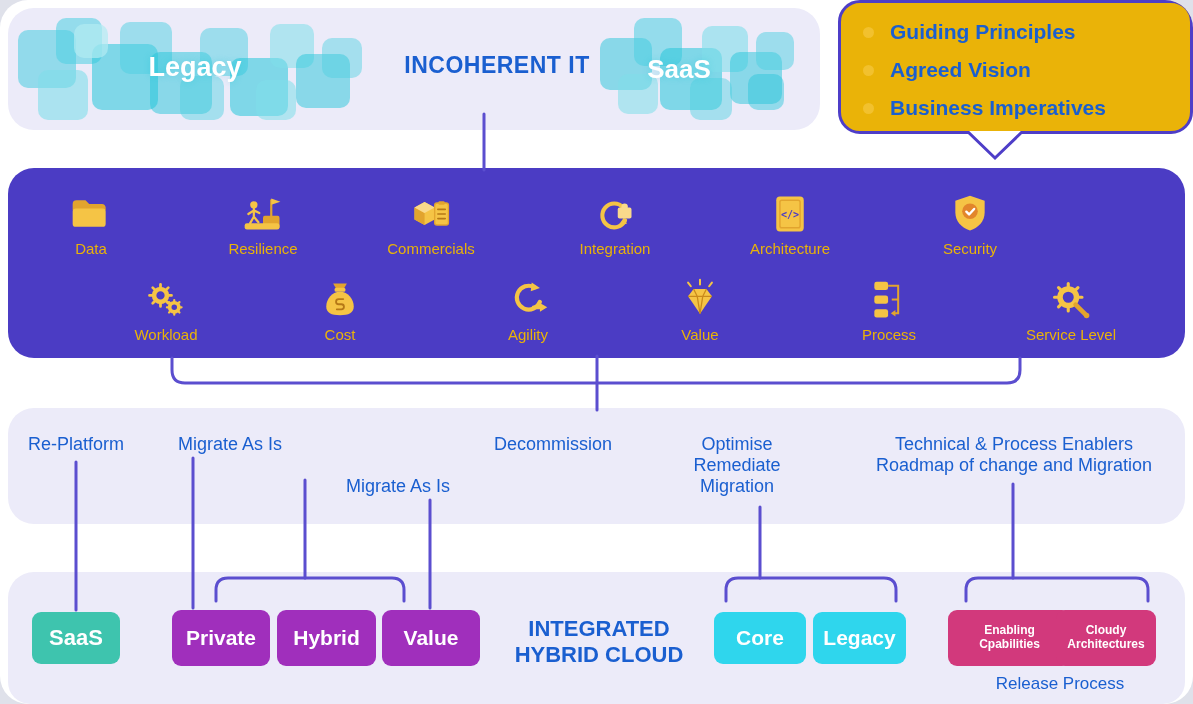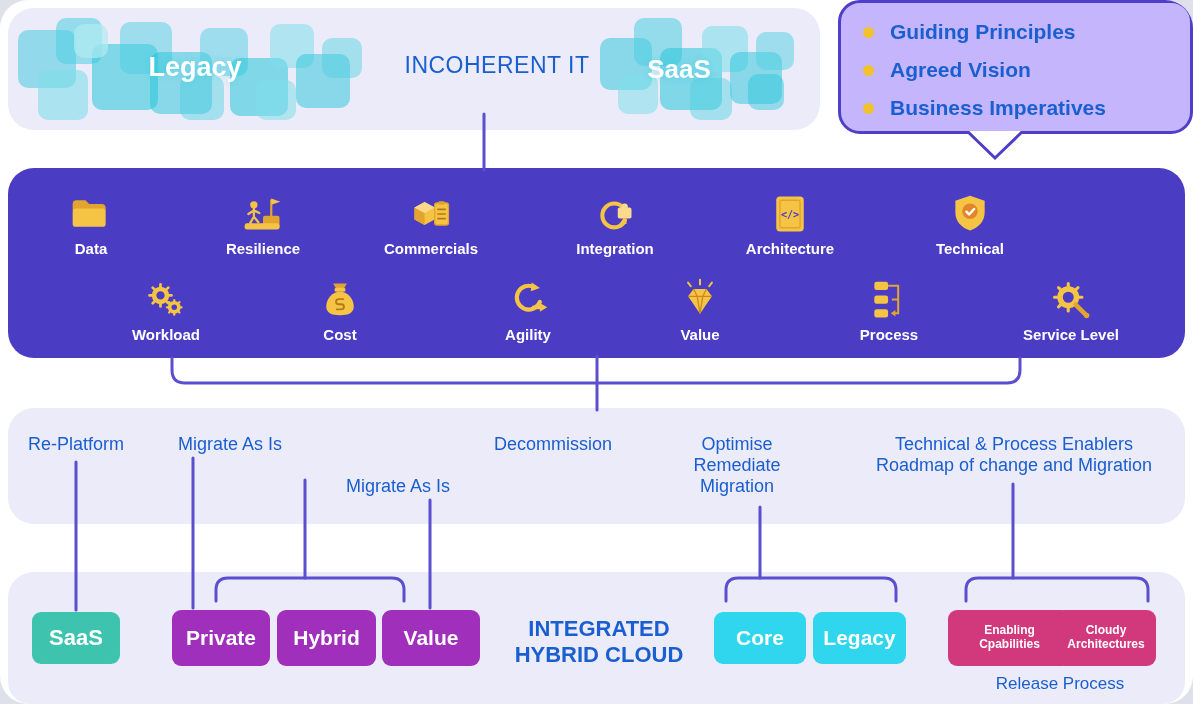--- a/index.html
+++ b/index.html
@@ -16,34 +16,34 @@
   *{box-sizing:border-box;margin:0;padding:0;}
   body{background:#dfe1ea;font-family:"Liberation Sans",sans-serif;}
   .canvas{position:relative;width:1193px;height:704px;background:#ffffff;border-radius:28px;overflow:hidden;}
   .panel{position:absolute;border-radius:26px;}
   .lav{background:var(--lavender-panel);}
 
   
   .panel-top{left:8px;top:8px;width:812px;height:122px;}
   .blk{position:absolute;border-radius:10px;}
   .cluster-label{position:absolute;text-align:center;color:#fff;font-weight:700;font-size:27px;text-shadow:0 0 6px rgba(38,198,218,.4);}
-  .incoherent-title{position:absolute;left:369px;top:44px;width:240px;text-align:center;color:var(--accent-blue);font-weight:400;font-size:23px;letter-spacing:.5px;}
-
-  
-  .principles{position:absolute;left:838px;top:0;width:355px;height:134px;background:#c4b5fd;border:3px solid #4E3EC8;border-radius:22px;padding:10px 14px 0 22px;}
+  .incoherent-title{position:absolute;left:369px;top:44px;width:240px;text-align:center;color:var(--accent-blue);font-weight:700;font-size:23px;letter-spacing:.5px;}
+
+  
+  .principles{position:absolute;left:838px;top:0;width:355px;height:134px;background:#eab308;border:3px solid #4E3EC8;border-radius:22px;padding:10px 14px 0 22px;}
   .p-row{display:flex;align-items:center;gap:16px;height:38px;}
   .p-bullet{width:11px;height:11px;border-radius:50%;background:#F2C12E;flex:0 0 11px;}
   .p-label{color:var(--accent-blue);font-weight:700;font-size:21px;white-space:nowrap;}
   .p-tail{position:absolute;left:964px;top:131px;width:62px;height:32px;pointer-events:none;}
 
   
   .panel-caps{left:8px;top:168px;width:1177px;height:190px;background:var(--purple-panel);}
   .cap{position:absolute;width:140px;display:flex;flex-direction:column;align-items:center;gap:4px;}
   .cap-icon{height:44px;display:flex;align-items:center;justify-content:center;}
-  .cap-label{color:#ffffff;font-size:15px;font-weight:700;white-space:nowrap;}
+  .cap-label{color:#eab308;font-size:15px;font-weight:400;white-space:nowrap;}
 
   
   .panel-strat{left:8px;top:408px;width:1177px;height:116px;}
   .strat{position:absolute;text-align:center;color:var(--accent-blue);font-size:18px;font-weight:500;line-height:21px;white-space:nowrap;}
 
   
   .panel-cloud{left:8px;top:572px;width:1177px;height:132px;border-radius:26px 26px 22px 22px;}
   .btn{position:absolute;display:flex;flex-direction:column;align-items:center;justify-content:center;color:#fff;font-weight:700;border-radius:9px;text-align:center;line-height:1.15;}
   .btn.teal{background:var(--teal);font-size:22px;}
   .btn.magenta{background:var(--magenta);font-size:21px;}
@@ -179,21 +179,21 @@
     </div>
 
     <div class="cap" style="left:892px;top:24px">
       <span class="cap-icon">
         <svg width="44" height="44" viewBox="0 0 48 48">
             <path d="M24 4l16 5.5V22c0 10-6.5 16.5-16 20C14.5 38.5 8 32 8 22V9.5z" fill="#F5C445"></path>
             <circle cx="24" cy="21" r="8.5" fill="#E2862B"></circle>
             <path d="M20 21.5l3 3 5.5-6" stroke="#fff" stroke-width="2.6" fill="none" stroke-linecap="round" stroke-linejoin="round"></path>
           </svg>
       </span>
-      <span class="cap-label">Technical</span>
+      <span class="cap-label">Security</span>
     </div>
 
     <div class="cap" style="left:88px;top:110px">
       <span class="cap-icon">
         <svg width="44" height="44" viewBox="0 0 48 48">
             <g stroke="#F5C445" stroke-linecap="round">
               <circle cx="18" cy="19" r="7" stroke-width="5" fill="none"></circle>
               <path d="M18 7v3M18 28v3M6 19h3M27 19h3M9.5 10.5l2.2 2.2M24.3 25.3l2.2 2.2M26.5 10.5l-2.2 2.2M11.7 25.3l-2.2 2.2" stroke-width="3"></path>
               <circle cx="33" cy="32" r="5" stroke-width="4" fill="none"></circle>
               <path d="M33 24v2.2M33 37.8v2.2M25 32h2.2M38.8 32h2.2M27.3 26.3l1.6 1.6M37.1 36.1l1.6 1.6M38.7 26.3l-1.6 1.6M28.9 36.1l-1.6 1.6" stroke-width="2.4"></path>

